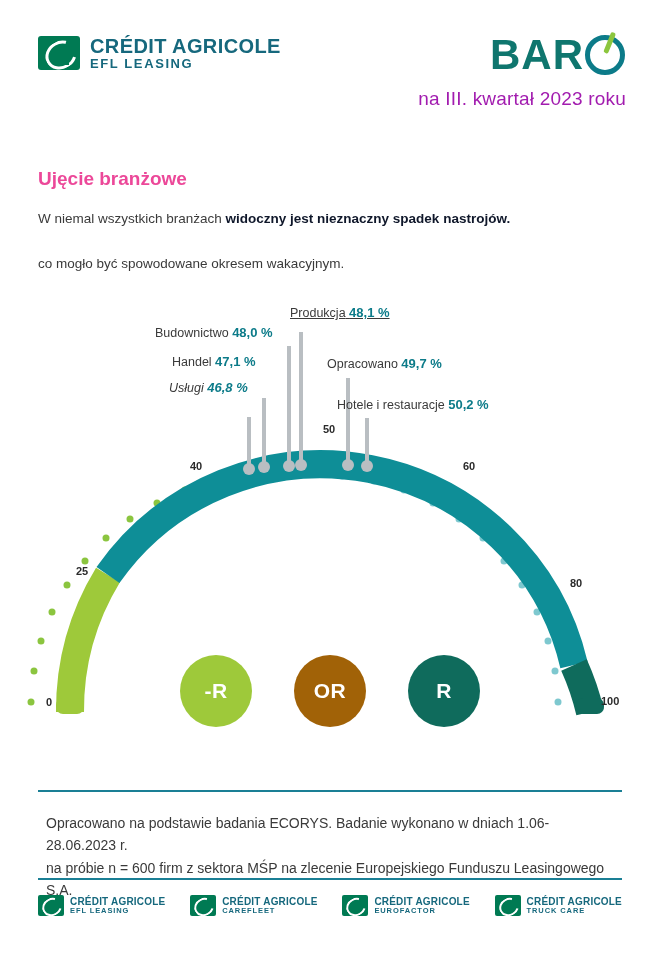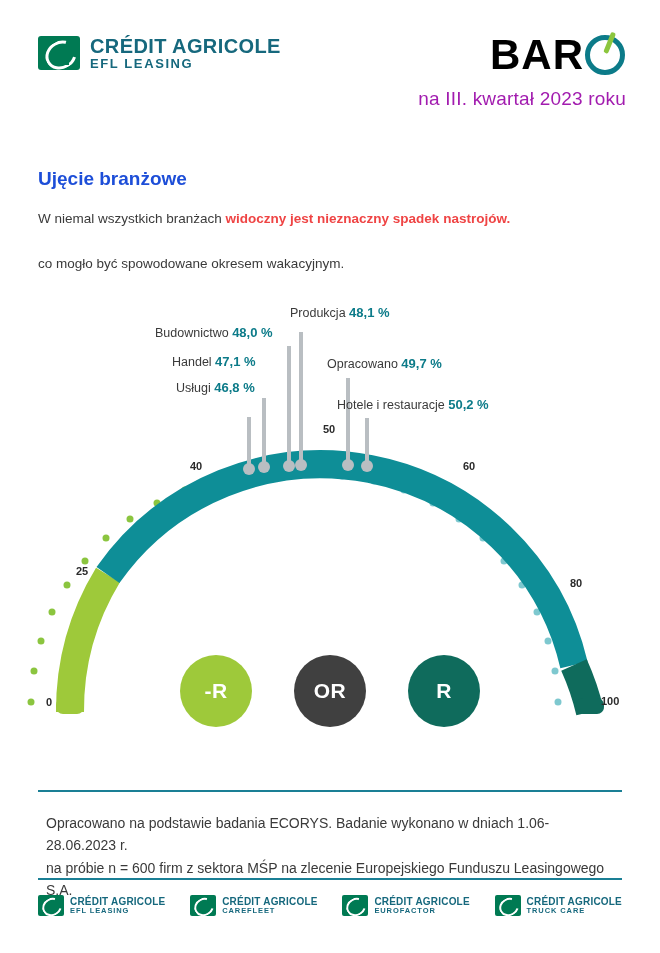--- a/index.html
+++ b/index.html
@@ -74,21 +74,21 @@
   .barometr-word {
     font-size: 42px;
     font-weight: bold;
     color: #0f7f8c;
     letter-spacing: 1px;
     line-height: 1;
     display: flex;
     align-items: center;
     justify-content: flex-end;
   }
-  .barometr-word .seg { color: #000000; margin-left: 40px; }
+  .barometr-word .seg { color: #0f766e; margin-left: 40px; }
   .baro-o {
     width: 40px; height: 40px;
     border-radius: 50%;
     border: 5px solid #0c7b89;
     display: inline-block;
     position: relative;
     margin: 0 1px;
   }
   .baro-o::after {
     content: "";
@@ -106,52 +106,52 @@
     color: #a21caf;
     letter-spacing: .2px;
   }
 
   
   .section-title {
     position: absolute;
     left: 38px; top: 168px;
     font-size: 19px;
     font-weight: bold;
-    color: #1d4ed8;
+    color: #ec4899;
   }
   .intro {
     position: absolute;
     left: 38px; top: 208px;
     width: 584px;
     font-size: 13.5px;
     line-height: 1.65;
     color: #3a3a3a;
   }
-  .intro b { color: #ef4444; }
+  .intro b { color: #0f172a; }
 
   
   .chart-area {
     position: absolute;
     left: 0; top: 290px;
     width: 660px; height: 470px;
   }
   .chart-svg { position: absolute; left: 0; top: 0; }
 
   .callouts { position: absolute; left: 0; top: 0; width: 660px; height: 470px; }
   .callout {
     position: absolute;
     font-size: 12.5px;
     color: #3a3a3a;
     white-space: nowrap;
   }
   .callout b { color: #0c7b89; font-size: 13px; }
   .c-budownictwo { left: 155px; top: 35px; }
   .c-handel      { left: 172px; top: 64px; }
-  .c-uslugi      { left: 176px; top: 90px; }
-  .c-produkcja   { left: 290px; top: 15px; }
+  .c-uslugi      { left: 169px; top: 90px; font-style: italic; }
+  .c-produkcja   { left: 290px; top: 15px; text-decoration: underline; }
   .c-transport   { left: 327px; top: 66px; }
   .c-hotele      { left: 337px; top: 107px; }
 
   .axis-lab {
     position: absolute;
     font-size: 11px;
     font-weight: bold;
     color: #2b2b2b;
   }
   .a-0   { left: 46px;  top: 406px; }
@@ -175,21 +175,21 @@
     border-radius: 50%;
     display: flex;
     align-items: center;
     justify-content: center;
     color: #ffffff;
     font-weight: bold;
     font-size: 21px;
     letter-spacing: .5px;
   }
   .badge-r-neg { background: #9ec93a; }
-  .badge-or    { background: #404040; }
+  .badge-or    { background: #a16207; }
   .badge-r     { background: #0f6b5c; }
 
   
   .rule {
     position: absolute;
     left: 38px; right: 38px;
     height: 2px;
     background: #1a7f95;
   }
   .rule-1 { top: 790px; }

